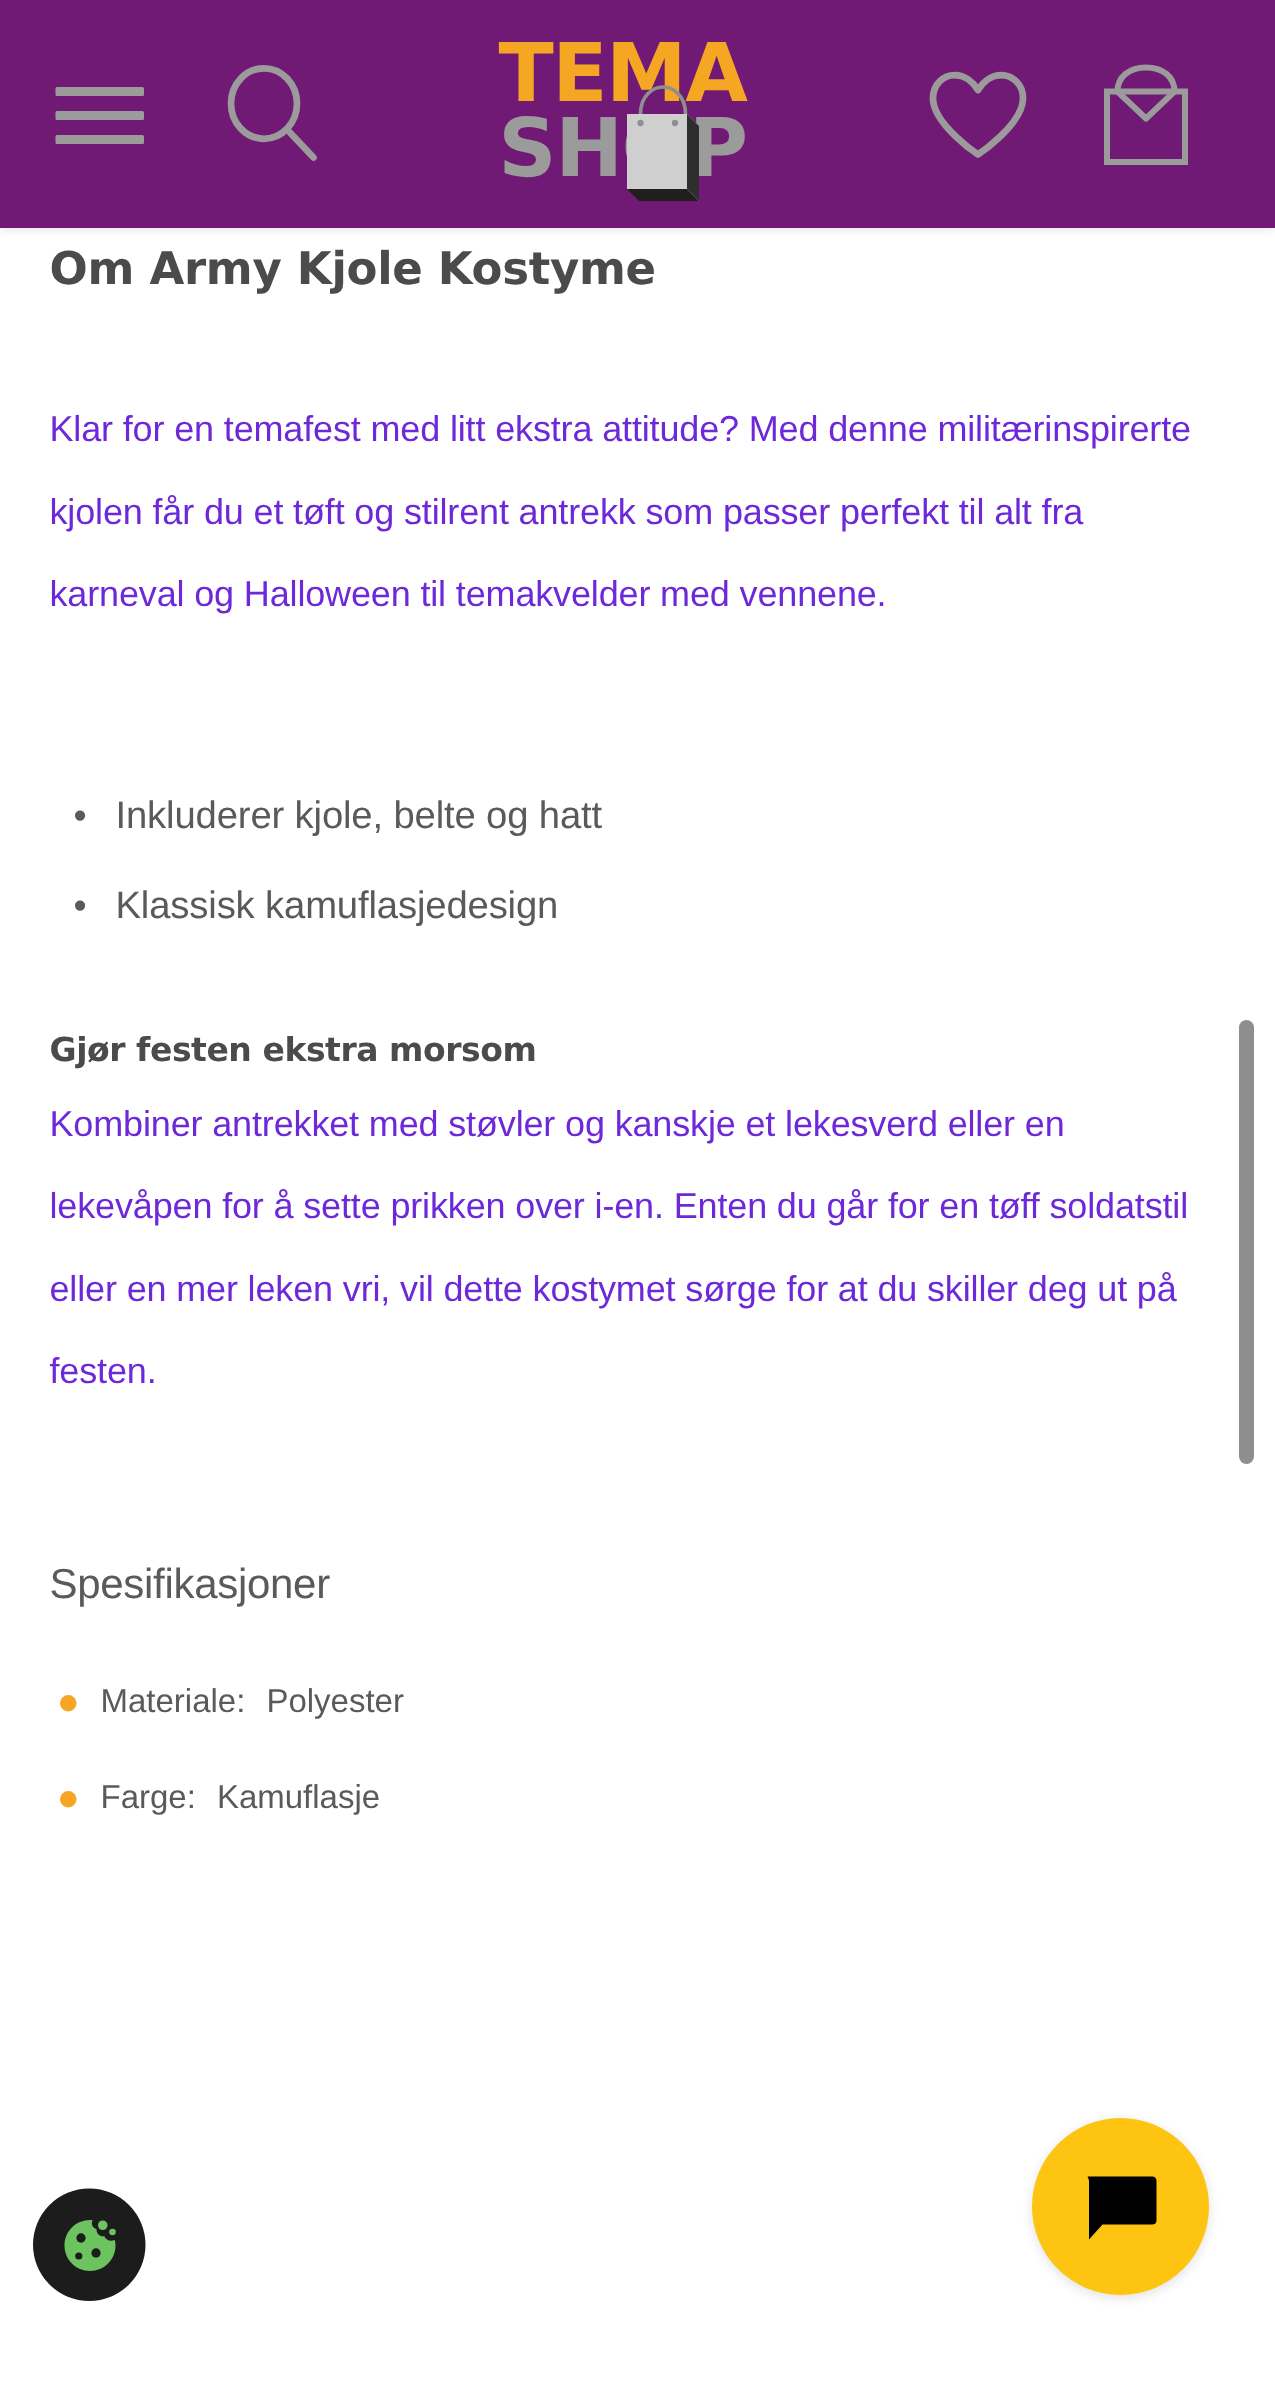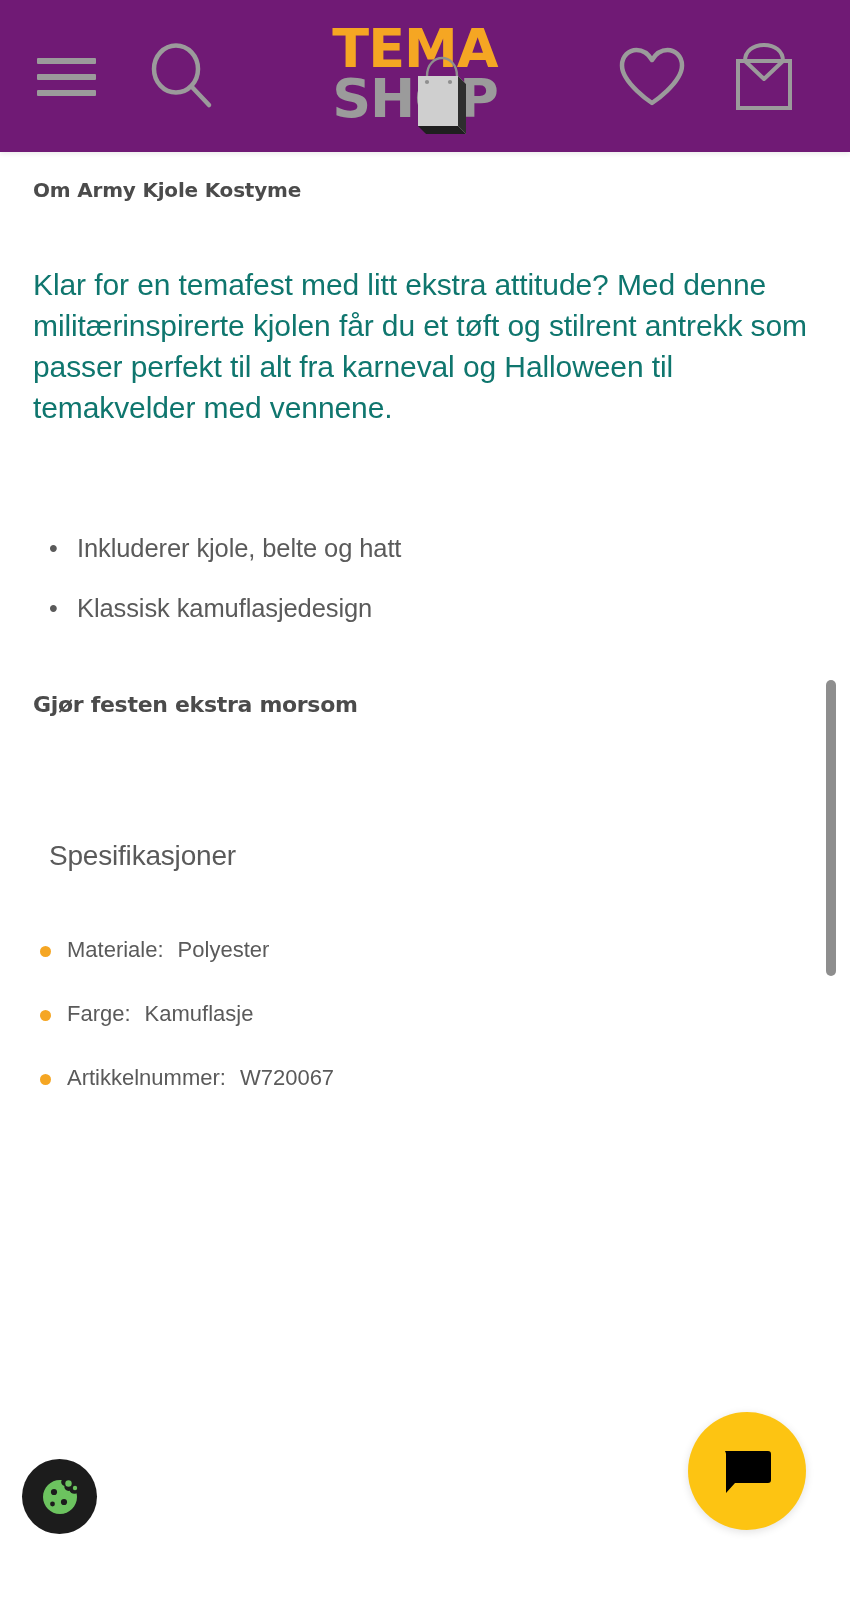--- a/index.html
+++ b/index.html
@@ -92,33 +92,33 @@
     top: 152px;
     left: 0;
     width: 850px;
     height: 1448px;
     overflow: hidden;
   }
   .page-pad { padding: 0 33px; }
 
   h2.section-title {
     margin: 0;
-    padding-top: 26px;
+    padding-top: 10px;
     font-family: "DejaVu Sans", sans-serif;
-    font-size: 20px;
+    font-size: 30px;
     font-weight: 700;
     color: #4b4b4b;
     letter-spacing: -0.2px;
   }
 
   p.body-text {
     margin: 0;
-    font-size: 30px;
-    line-height: 41px;
-    color: #0f766e;
+    font-size: 24px;
+    line-height: 55px;
+    color: #6d28d9;
     letter-spacing: -0.1px;
   }
   .gap-a { height: 62px; }
   .gap-b { height: 44px; }
   .gap-c { height: 30px; }
   .gap-e { height: 98px; }
 
   ul.feature-list {
     margin: 16px;
     padding: 0;
@@ -144,21 +144,21 @@
     margin: 0;
     font-family: "DejaVu Sans", sans-serif;
     font-size: 22px;
     font-weight: 700;
     color: #4b4b4b;
     line-height: 42px;
     letter-spacing: -0.3px;
   }
 
   h2.spec-title {
-    margin: 16px;
+    margin: 0;
     font-size: 28px;
     font-weight: 400;
     color: #5a5a5a;
     letter-spacing: -0.2px;
   }
 
   ul.spec-list {
     margin: 0;
     padding: 0;
     list-style: none;
@@ -299,29 +299,29 @@
     <div class="gap-b"></div>
 
     <div class="gap-c"></div>
     <ul class="feature-list">
       <li><span class="bullet">•</span><span>Inkluderer kjole, belte og hatt</span></li>
       <li><span class="bullet">•</span><span>Klassisk kamuflasjedesign</span></li>
     </ul>
 
     <div class="gap-c"></div>
     <h3 class="sub-title">Gjør festen ekstra morsom</h3>
+    <p class="body-text">Kombiner antrekket med støvler og kanskje et lekesverd eller en lekevåpen for å sette prikken over i-en. Enten du går for en tøff soldatstil eller en mer leken vri, vil dette kostymet sørge for at du skiller deg ut på festen.</p>
 
     <div class="gap-e"></div>
     <h2 class="spec-title">Spesifikasjoner</h2>
 
     <div class="gap-c"></div>
     <ul class="spec-list">
       <li><span class="spec-key">Materiale:</span><span class="spec-val">Polyester</span></li>
       <li><span class="spec-key">Farge:</span><span class="spec-val">Kamuflasje</span></li>
-      <li><span class="spec-key">Artikkelnummer:</span><span class="spec-val">W720067</span></li>
     </ul>
 
   </div>
 </main>
 
 <div class="scrollbar-track">
   <div class="scrollbar-thumb"></div>
 </div>
 
 <button class="cookie-btn">

